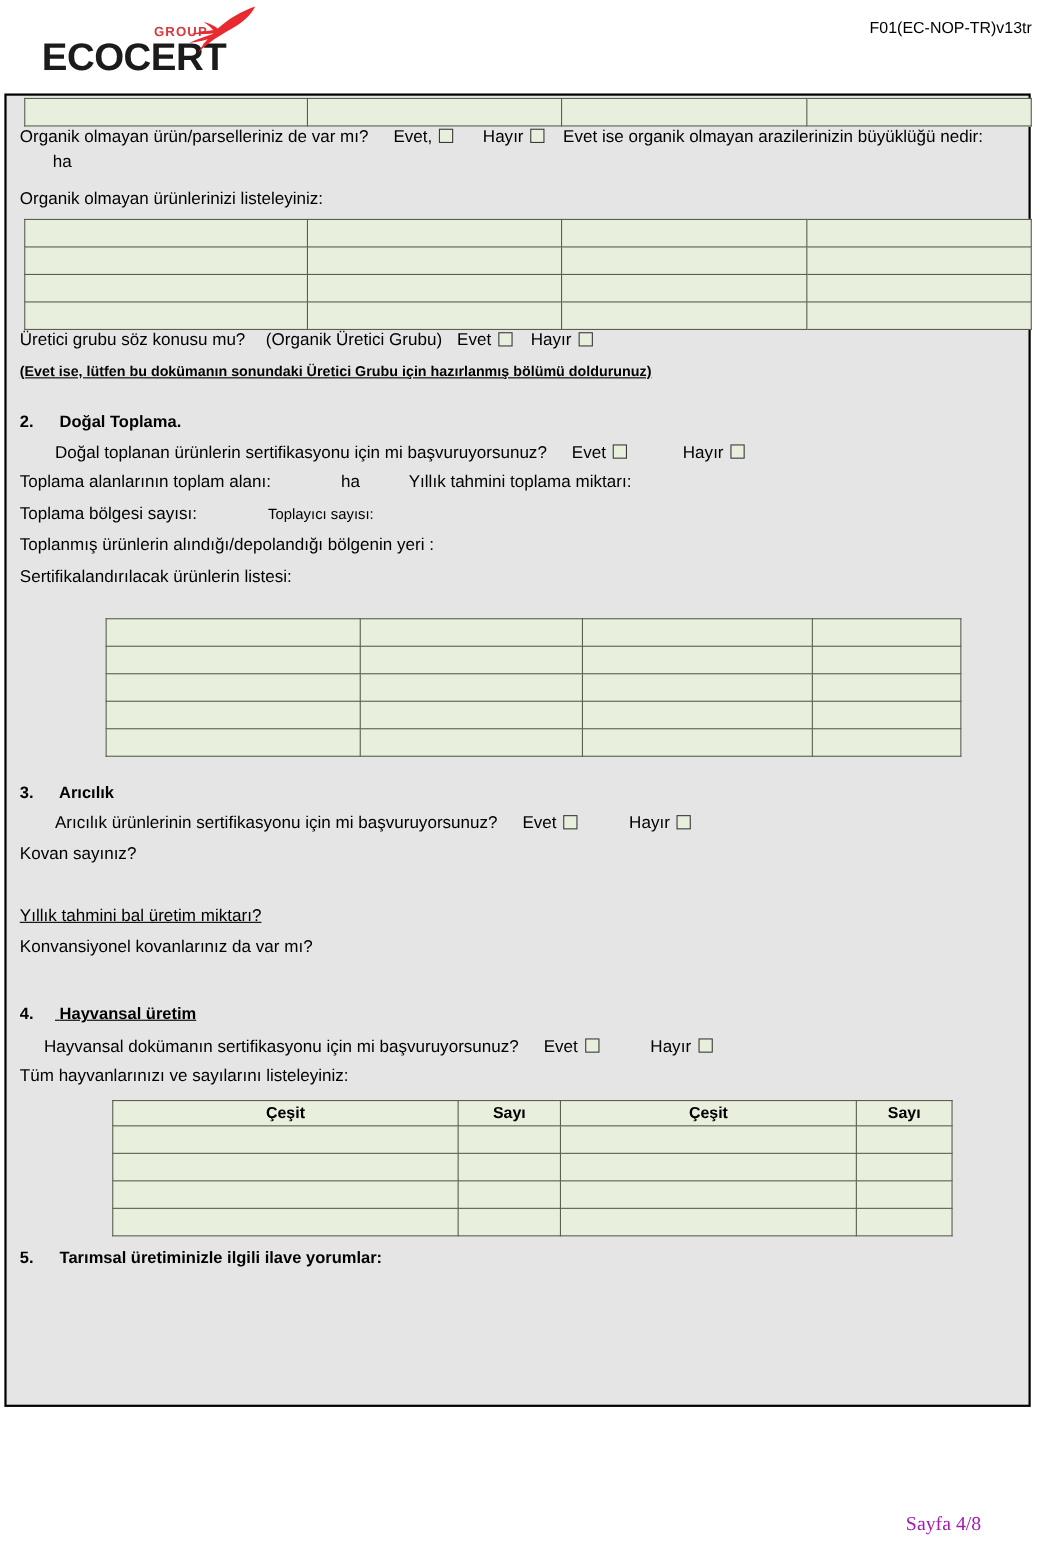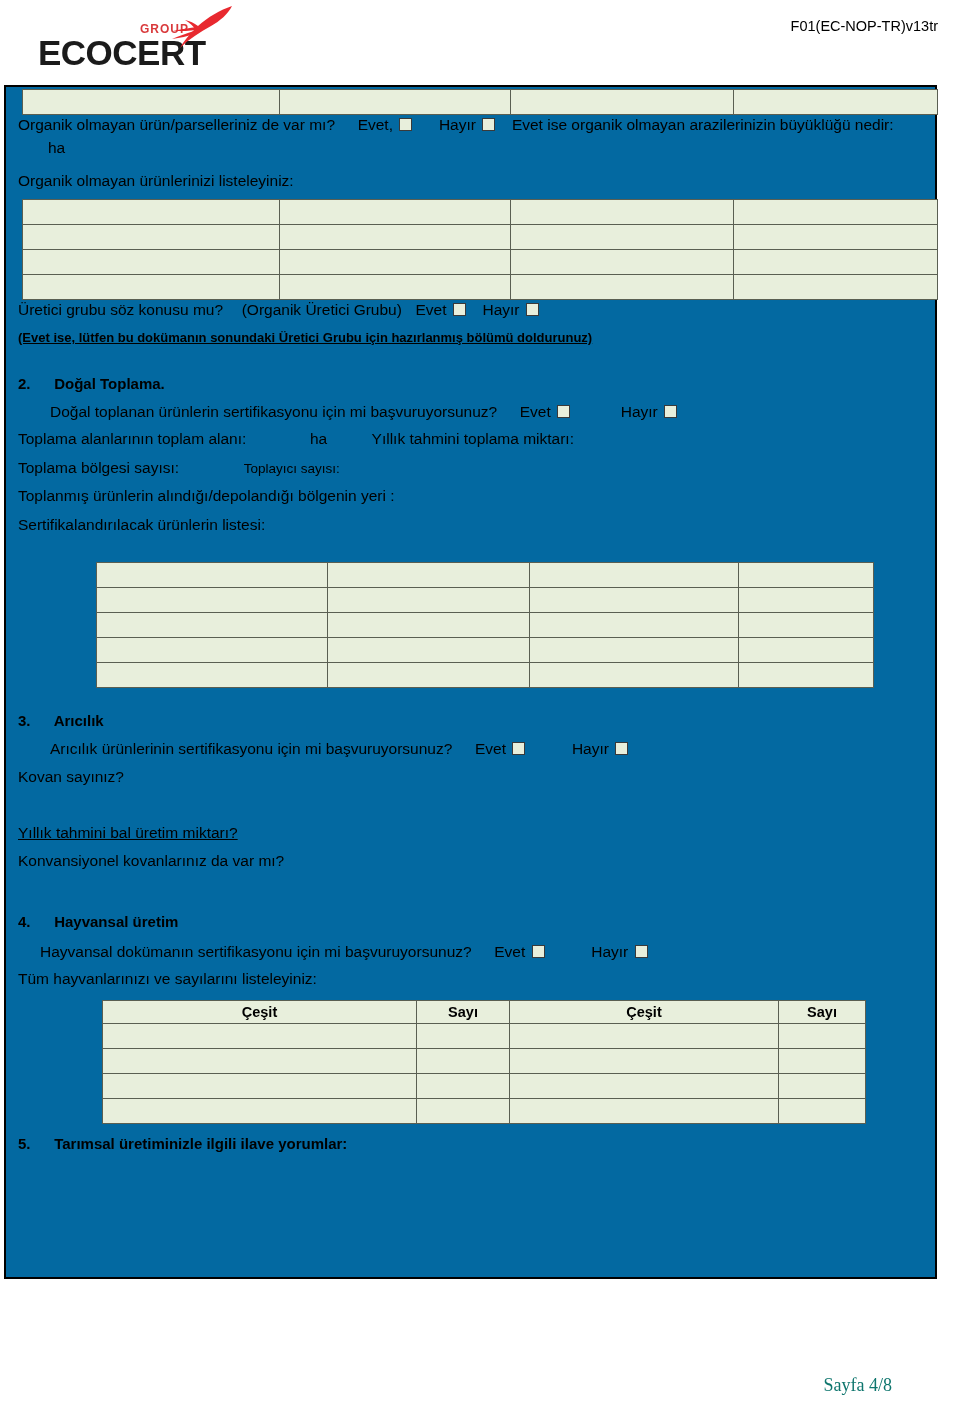--- a/index.html
+++ b/index.html
@@ -69,21 +69,21 @@
     white-space: nowrap;
   }
 
   
   .green-panel {
     position: absolute;
     left: 4px;
     top: 85px;
     width: 933px;
     height: 1194px;
-    background: #0369a1;
+    background: #e5e5e5;
     border: 2px solid #000000;
     box-sizing: border-box;
   }
 
   
   table.grid {
     border-collapse: collapse;
     table-layout: fixed;
     background: #e8efdc;
   }
@@ -146,21 +146,21 @@
   }
 
   .abs { position: absolute; }
 
   .footer-page {
     position: absolute;
     right: 68px;
     top: 1375px;
     font-family: "Liberation Serif", serif;
     font-size: 18px;
-    color: #0f766e;
+    color: #a21caf;
   }
 </style>
 </head>
 <body>
 
 <div class="doc-header">
 
   <div class="logo-block">
     <span class="logo-group-word">GROUP</span>
     <span class="logo-ecocert-word">ECOCERT</span>
@@ -334,21 +334,21 @@
     <span class="cb"></span>
   </div>
 
   <div class="abs line" style="left:12px; top:680px;">Kovan sayınız?</div>
 
 
   <div class="abs line" style="left:12px; top:736px;text-decoration:underline;">Yıllık tahmini bal üretim miktarı?</div>
 
   <div class="abs line" style="left:12px; top:764px;">Konvansiyonel kovanlarınız da var mı?</div>
 
-  <div class="abs sec-head" style="left:12px; top:826px;">
+  <div class="abs sec-head" style="left:12px; top:826px;text-decoration:underline;">
     <span class="sec-num">4.</span>
     <span>Hayvansal üretim</span>
   </div>
 
   <div class="abs line" style="left:34px; top:855px;">
     <span>Hayvansal dokümanın sertifikasyonu için mi başvuruyorsunuz?</span>
     <span style="display:inline-block;width:14px"></span>
     <span>Evet</span>
     <span class="cb"></span>
     <span style="display:inline-block;width:36px"></span>

